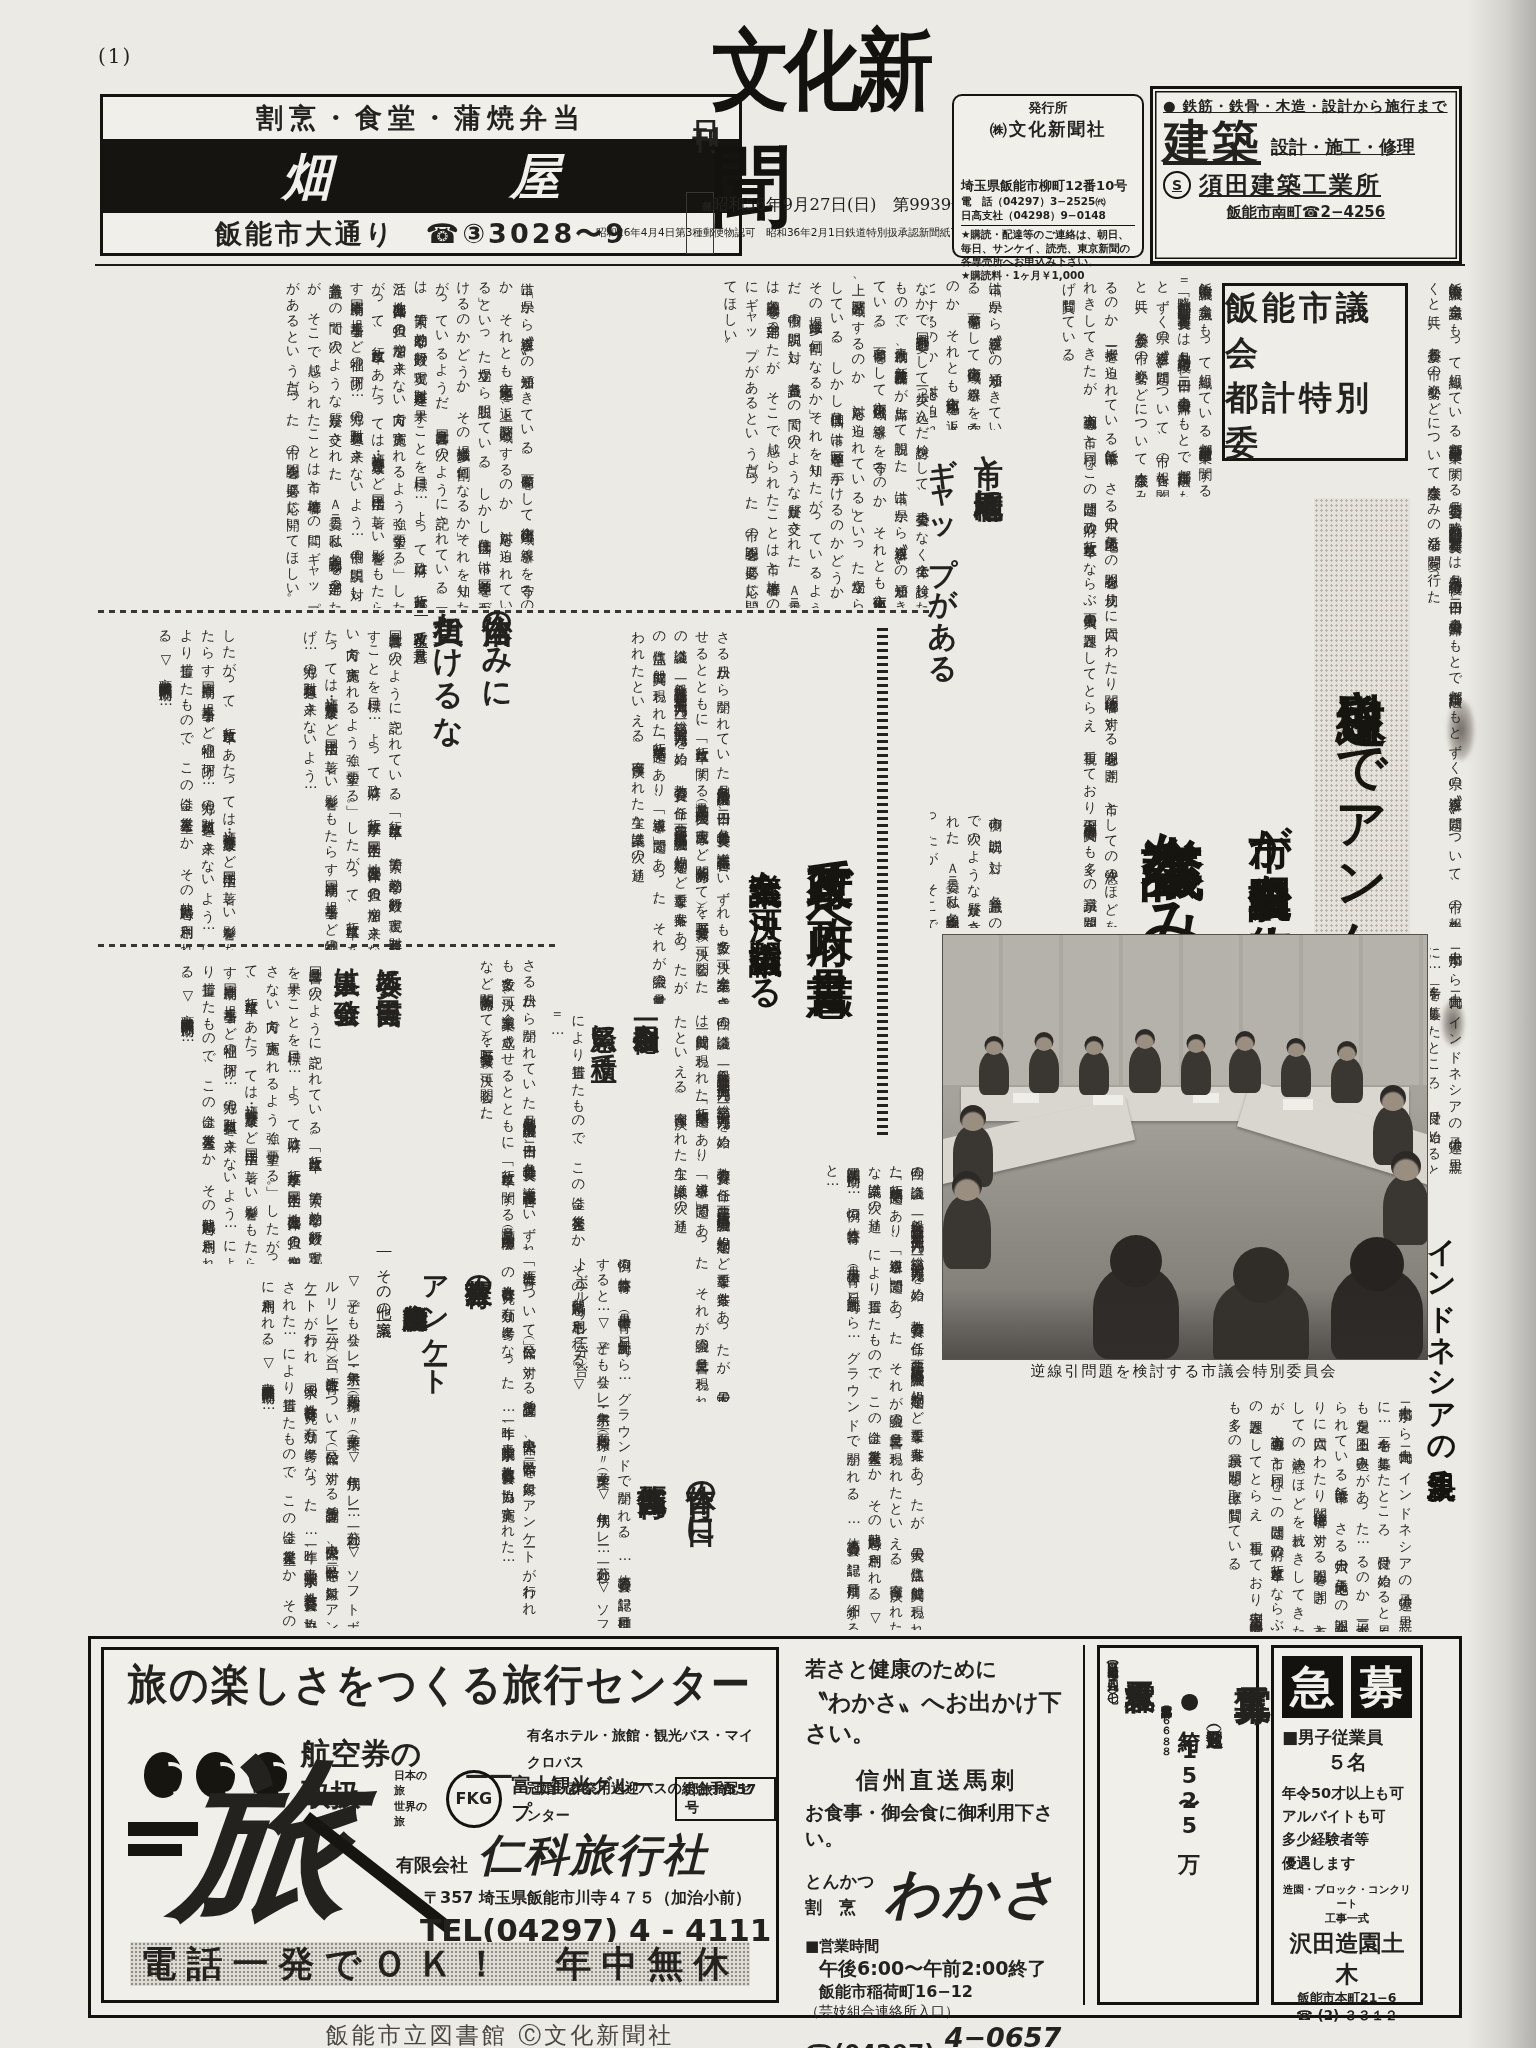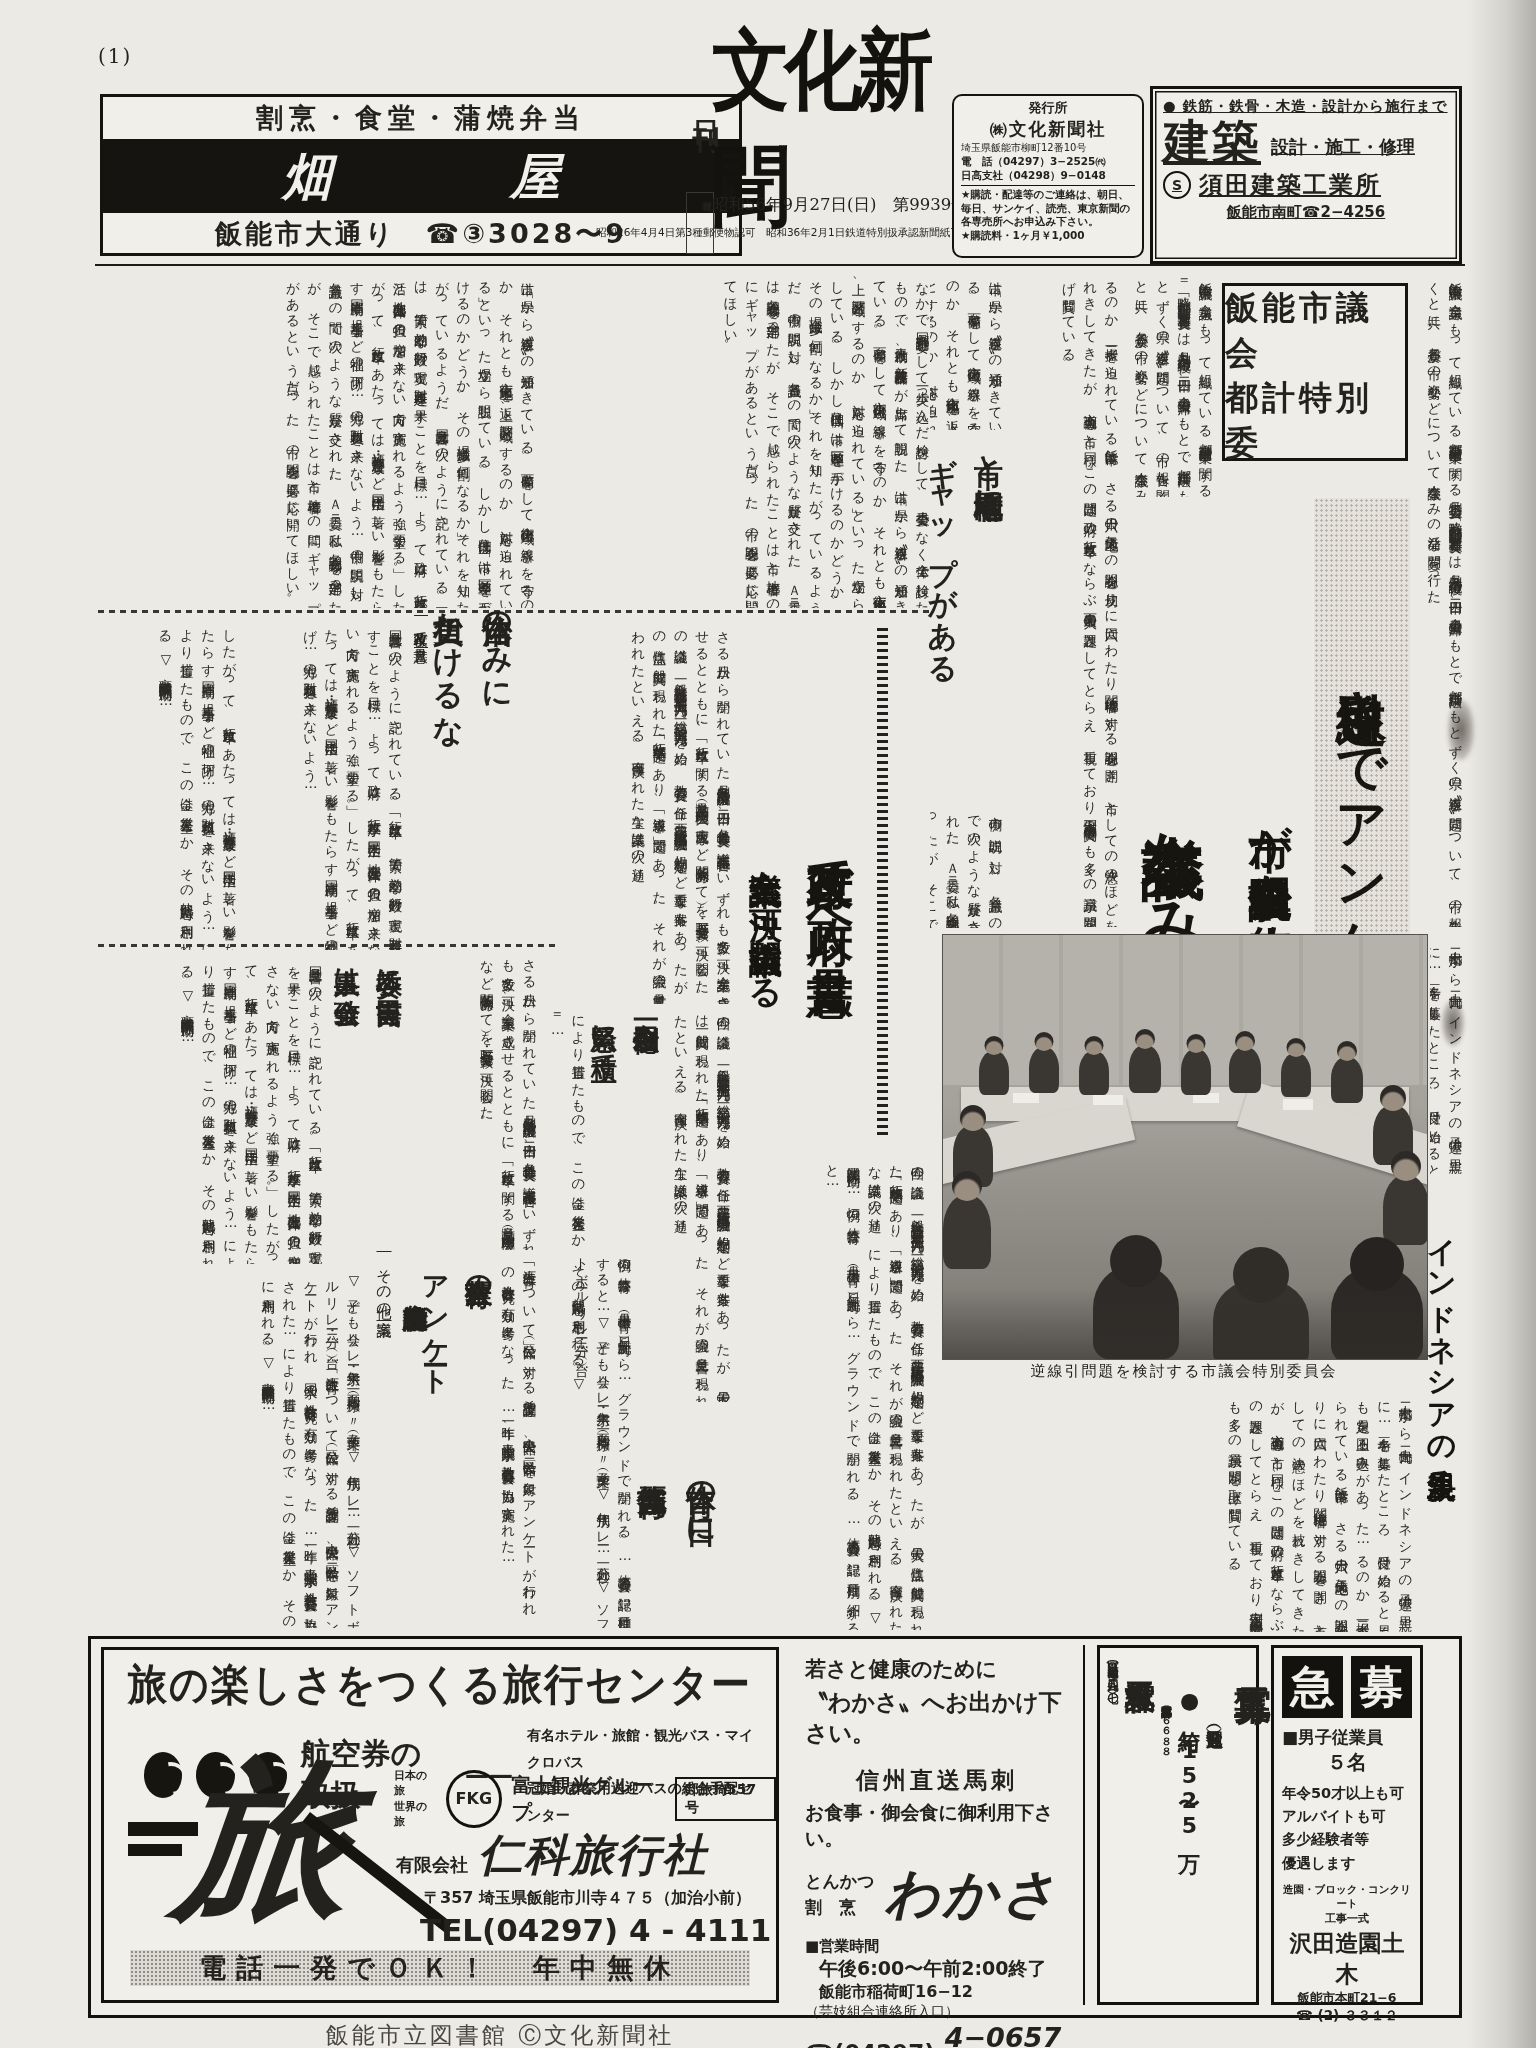--- a/index.html
+++ b/index.html
@@ -39,23 +39,23 @@
     border:1px solid #55524d;background:linear-gradient(180deg,#b2afa8 0%,#a5a29b 40%,#8e8b84 70%,#787570 100%);}
   .pp{position:absolute;border-radius:46% 46% 18% 18%;background:#3a3733;}
   .ph{position:absolute;left:50%;transform:translateX(-50%);border-radius:50%;
       background:radial-gradient(circle at 50% 70%,#9a8e80 0 45%,#2c2926 55%);}
   .tbl{position:absolute;background:#d9d6cf;box-shadow:0 2px 3px rgba(0,0,0,.25);}
   .paper{position:absolute;background:#efede7;}
   
   #adframe{position:absolute;left:88px;top:1636px;width:1374px;height:382px;border:3px solid #14120e;
     background:#efede8;box-sizing:border-box;}
   .innerbox{position:absolute;border:3px solid #14120e;box-sizing:border-box;background:#f1efe9;}
-  #tabi-band{position:absolute;left:26px;bottom:14px;right:26px;height:36px;
+  #tabi-band{position:absolute;left:26px;bottom:14px;right:26px;height:44px;
     background:radial-gradient(#8f8c85 1px,transparent 1.2px) 0 0/4px 4px,#dddad3;
-    display:flex;align-items:center;justify-content:center;font-weight:900;font-size:27px;letter-spacing:10px;}
+    display:flex;align-items:center;justify-content:center;font-weight:900;font-size:36px;letter-spacing:10px;}
   .circle-logo{width:46px;height:46px;border-radius:50%;background:#17150f;position:relative;}
   .circle-logo::after{content:"";position:absolute;left:10px;top:10px;width:26px;height:26px;border-radius:50%;
     border:4px solid #f1efe9;border-left-color:transparent;border-bottom-color:transparent;transform:rotate(35deg);}
   #fkg{width:52px;height:52px;border-radius:50%;border:3px solid #14120e;display:flex;align-items:center;
     justify-content:center;font-weight:900;font-size:16px;}
   .kyubo-sq{width:62px;height:62px;background:#14120e;color:#f2f0ea;display:flex;align-items:center;
     justify-content:center;font-size:44px;font-weight:900;}
   .small-caps{font-size:11px;}
 </style>
 </head>
@@ -81,21 +81,21 @@
   <div class="abs v" style="left:686px;top:192px;width:24px;height:58px;border:1px solid #3a3733;font-size:9.5px;line-height:1.1;padding:1px;">月曜休刊</div>
   <div class="abs" style="left:712px;top:70px;width:236px;height:120px;display:flex;align-items:center;justify-content:center;font-size:78px;font-weight:900;letter-spacing:-6px;transform:scaleY(1.12);color:#14120e;">文化新聞</div>
   <div class="abs" style="left:712px;top:194px;width:236px;font-size:16.5px;text-align:center;white-space:nowrap;">昭和56年9月27日(日)　第9939号</div>
   <div class="abs gothic" style="left:596px;top:226px;width:360px;font-size:10.5px;white-space:nowrap;">
     <span>昭和26年4月4日第3種郵便物認可</span>　<span>昭和36年2月1日鉄道特別扱承認新聞紙745号</span>
   </div>
 
   <div class="abs gothic" style="left:952px;top:94px;width:192px;height:164px;border:2px solid #15130f;border-radius:10px;box-sizing:border-box;padding:3px 7px;background:#f1efe9;">
     <div style="text-align:center;font-size:13px;font-weight:700;">発行所</div>
     <div style="text-align:center;font-size:17.5px;font-weight:900;letter-spacing:2px;">㈱文化新聞社</div>
-    <div style="font-size:10px;font-weight:400;">埼玉県飯能市柳町12番10号</div>
+    <div style="font-size:13px;font-weight:700;margin-top:36px;">埼玉県飯能市柳町12番10号</div>
     <div style="font-size:10.5px;font-weight:700;">電　話（04297）3−2525㈹</div>
     <div style="font-size:10.5px;font-weight:700;border-bottom:1.5px solid #15130f;padding-bottom:2px;">日高支社（04298）9−0148</div>
     <div style="font-size:10.5px;font-weight:700;line-height:1.3;margin-top:2px;">★購読・配達等のご連絡は、朝日、毎日、サンケイ、読売、東京新聞の各専売所へお申込み下さい。</div>
     <div style="font-size:10.5px;font-weight:700;">★購読料・1ヶ月￥1,000</div>
   </div>
 
   <div class="adbox gothic" style="left:1150px;top:86px;width:312px;height:178px;box-shadow:inset 0 0 0 2px #f1efe9, inset 0 0 0 3.5px #15130f;padding:8px 10px;text-decoration:underline;">
     <div style="font-size:14.5px;font-weight:900;letter-spacing:1px;">● 鉄筋・鉄骨・木造・設計から施行まで</div>
     <div style="display:flex;align-items:flex-end;gap:10px;margin-top:2px;">
       <span style="font-size:47px;font-weight:900;letter-spacing:2px;line-height:1;">建築</span>

